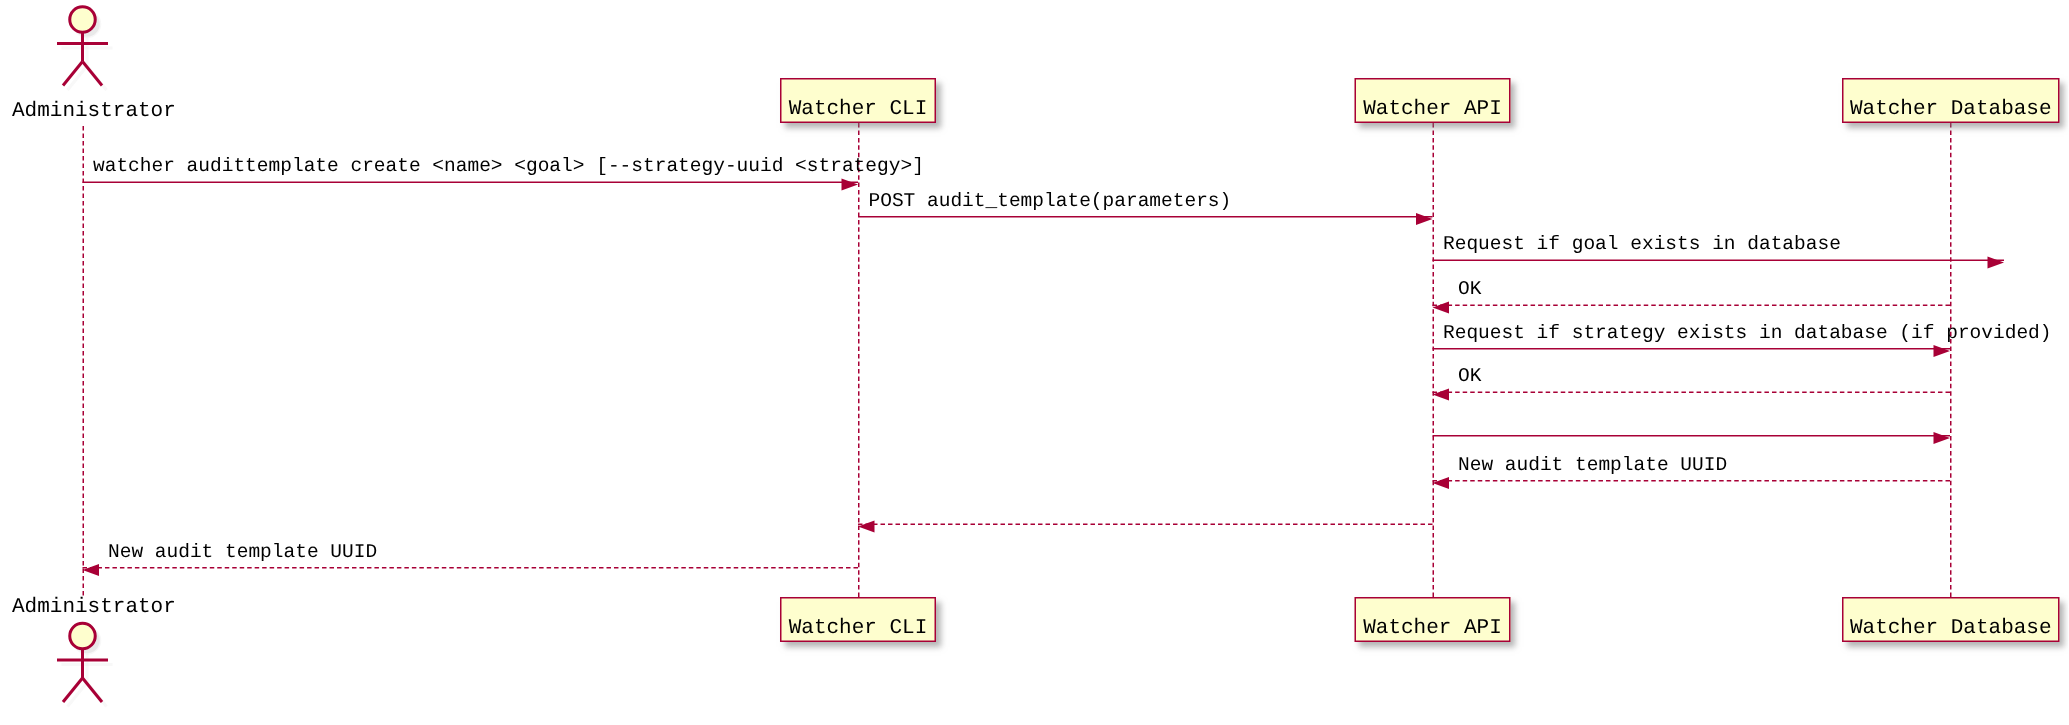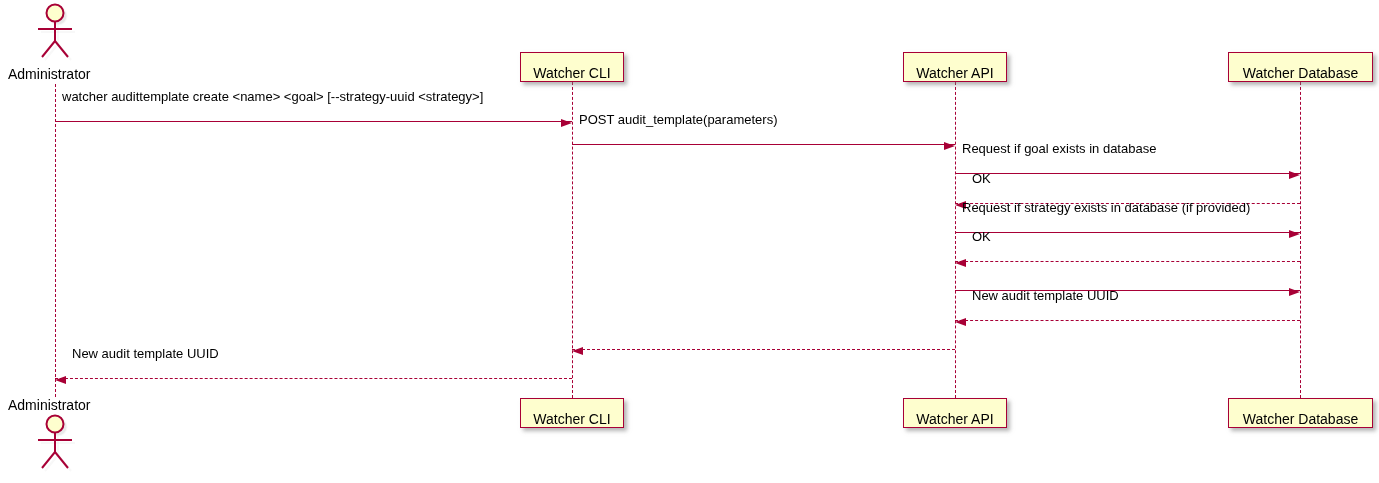--- a/index.html
+++ b/index.html
@@ -1,20 +1,20 @@
 <!DOCTYPE html>
 <html><head>
 <meta charset="utf-8">
 <style>
   html,body{margin:0;padding:0;background:#ffffff;}
   #stage{
     position:relative;
     width:1379px;height:483px;
     background:#ffffff;
-    font-family:Liberation Sans, sans-serif;
+    font-family:Liberation Mono, monospace;
     color:#000;
     overflow:hidden;
   }
   .participant{
     position:absolute;
     box-sizing:border-box;
     height:30px;
     background:#FEFECE;
     border:1.6px solid #A80036;
     box-shadow:3px 3px 4px rgba(120,120,120,0.55);
@@ -38,21 +38,21 @@
   }
   .msg-line{
     position:absolute;
     left:0;right:0;bottom:0;
     height:0;
   }
   .msg-line.solid{border-top:1.4px solid #A80036;}
   .msg-line.dashed{border-top:1.4px dashed #A80036;}
   .msg-label{
     position:absolute;
-    bottom:18px;
+    bottom:4px;
     font-size:13px;
     white-space:nowrap;
   }
   .message.ltr .msg-label{left:7px;}
   .message.rtl .msg-label{left:17px;}
   .arrowhead{
     position:absolute;
     bottom:-5px;
     width:0;height:0;
     border-top:4.5px solid transparent;
@@ -105,21 +105,21 @@
     <div class="msg-line solid"></div>
     <div class="arrowhead right"></div>
   </div>
 
   <div class="message ltr" style="left:572px;top:125px;width:383px;">
     <span class="msg-label">POST audit_template(parameters)</span>
     <div class="msg-line solid"></div>
     <div class="arrowhead right"></div>
   </div>
 
-  <div class="message ltr" style="left:955px;top:154px;width:345px;">
+  <div class="message ltr" style="left:955px;top:154px;width:345px;padding-left:36px;">
     <span class="msg-label">Request if goal exists in database</span>
     <div class="msg-line solid"></div>
     <div class="arrowhead right"></div>
   </div>
 
   <div class="message rtl" style="left:955px;top:184px;width:345px;">
     <span class="msg-label">OK</span>
     <div class="msg-line dashed"></div>
     <div class="arrowhead left"></div>
   </div>

